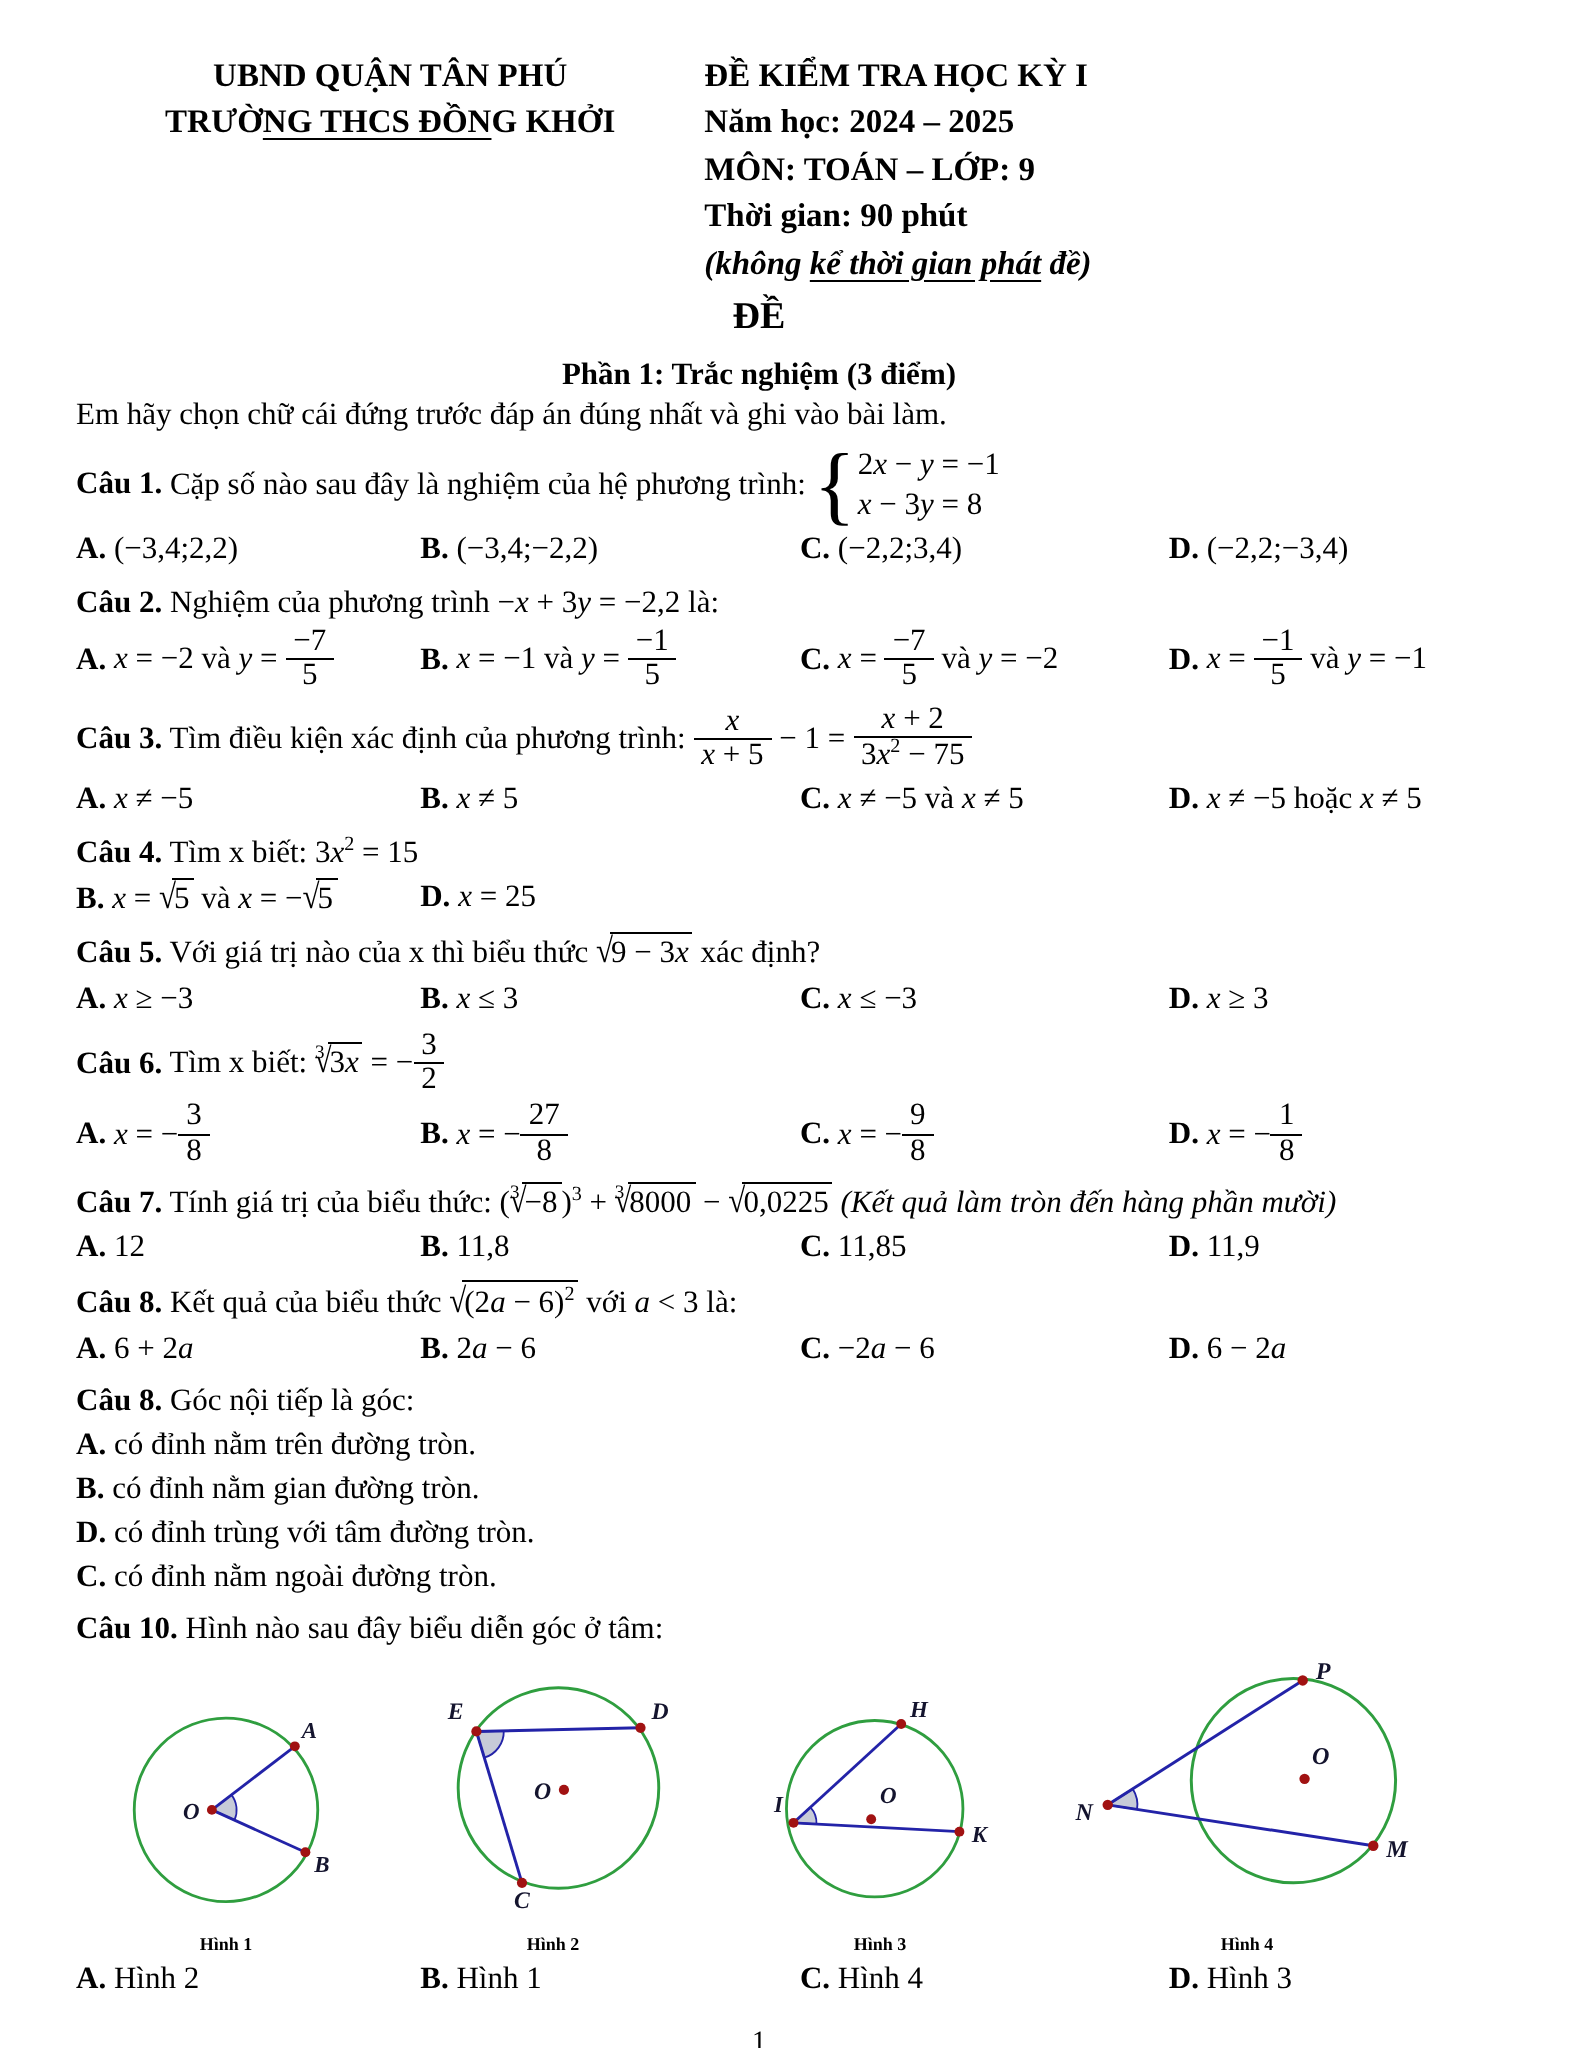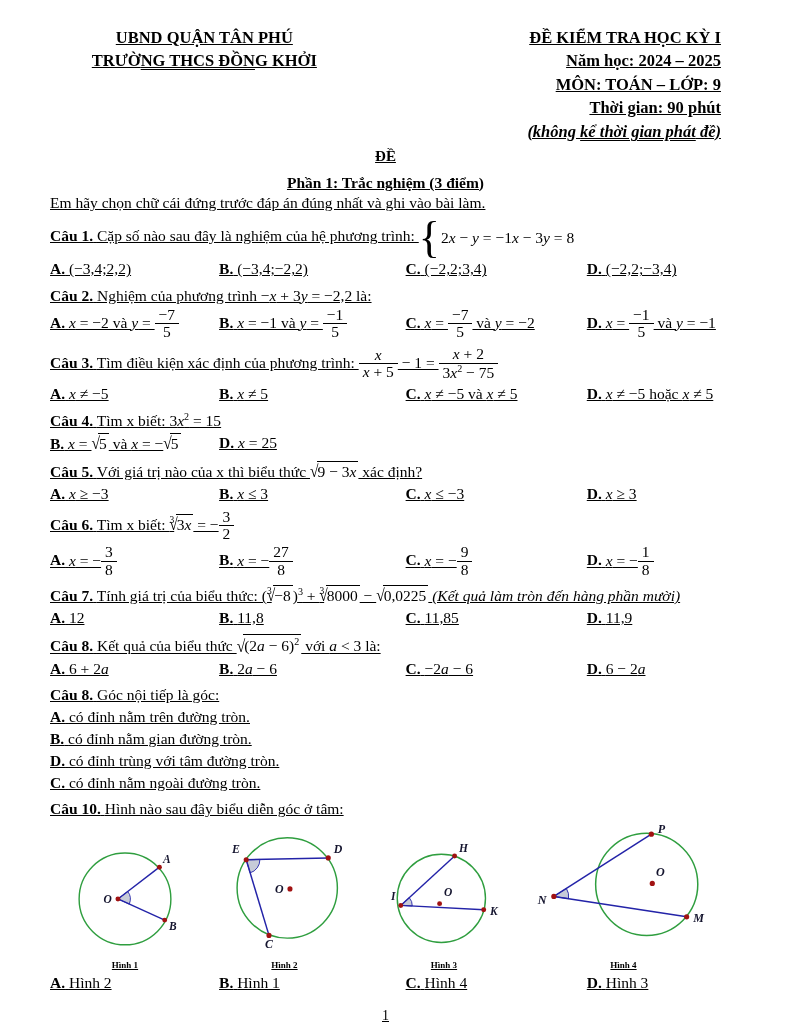--- a/index.html
+++ b/index.html
@@ -1,27 +1,27 @@
 <!DOCTYPE html>
 <html style="--green: #2f9e3f; --navy: #2323a8; --red: #a11212; --wedge: #c7cbd8;"><head>
 <meta charset="utf-8">
 <style>
   html,body{margin:0;padding:0;background:#ffffff;}
   body{width:792px;height:1024px;overflow:hidden;color:#000;
        font-family:"Liberation Serif",serif;font-size:15.5px;line-height:1.3;}
-  .page{box-sizing:border-box;width:775px;height:1024px;padding:26px 54px 0 50px;text-decoration:underline;}
+  .page{box-sizing:border-box;width:775px;height:1024px;padding:26px 54px 0 38px;}
 
   
   .header{display:flex;}
   .h-left{width:46%;text-align:center;}
-  .h-right{width:54%;text-align:right;}
+  .h-right{width:54%;text-align:left;}
   .hb{font-weight:bold;font-size:16.5px;line-height:1.42;}
   .hi{font-style:italic;}
   .u{text-decoration:underline;text-underline-offset:3px;}
-  .doc-label{text-align:center;font-weight:bold;font-size:15px;margin:4px 0 2px 0;}
+  .doc-label{text-align:center;font-weight:bold;font-size:19px;margin:4px 0 2px 0;}
 
   .part-title{font-weight:bold;margin:6px 0 0 0;text-align:center;}
   .part-sub{margin:0;}
 
   p.q{margin:5px 0 1px 0;}
   .ql{font-weight:bold;}
   .qt i{font-style:italic;}
 
   .opts{display:grid;grid-template-columns:25.2% 27.8% 27% auto;margin:1px 0 1px 0;}
   .opts.col{display:block;margin:0;}
@@ -33,21 +33,21 @@
   .frac{display:inline-flex;flex-direction:column;vertical-align:middle;
         text-align:center;line-height:1.05;position:relative;top:-1px;}
   .frac .n{border-bottom:1.2px solid #000;padding:0 4px;}
   .frac .d{padding:0 4px;}
   .sqrt{white-space:nowrap;}
   .sqrt .sign{display:inline-block;transform:scaleY(1.12);transform-origin:50% 62%;}
   .sqrt .rad{display:inline-block;border-top:1.3px solid #000;padding:0 2px 0 1px;margin-left:-2px;}
   .sqrt .idx{font-size:9.5px;position:relative;top:-7px;margin-right:-5px;}
   .cases{display:inline-flex;align-items:center;vertical-align:middle;}
   .cases .cb{font-size:44px;font-weight:normal;line-height:0.9;margin-right:1px;}
-  .cases .ce{display:inline-flex;flex-direction:row;line-height:1.3;text-align:left;}
+  .cases .ce{display:inline-flex;flex-direction:column;line-height:1.3;text-align:left;}
 
   
   .figs{display:flex;justify-content:space-between;align-items:flex-end;margin:4px 0 0 0;}
   figure{margin:0;text-align:center;}
   .figcap{font-size:9px;font-weight:bold;margin-top:1px;}
   .circ{fill:none;stroke:var(--green,#2f9e3f);stroke-width:1.6;}
   .ln{stroke:var(--navy,#2323a8);stroke-width:1.6;}
   .dot{fill:var(--red,#a11212);}
   .wedge{fill:var(--wedge,#c7cbd8);stroke:var(--navy,#2323a8);stroke-width:1;}
   .ptl{font-family:"Liberation Serif",serif;font-style:italic;font-weight:bold;font-size:13px;fill:#14142e;}

